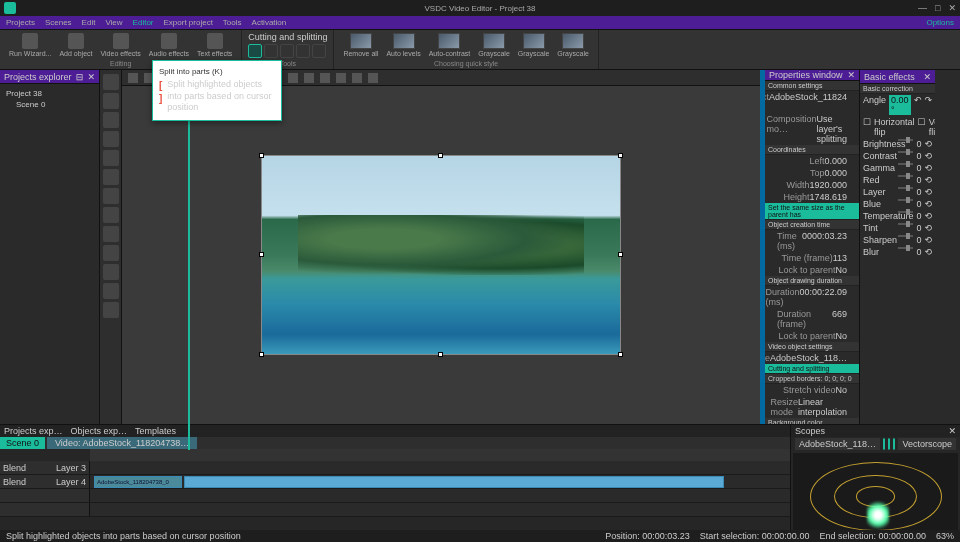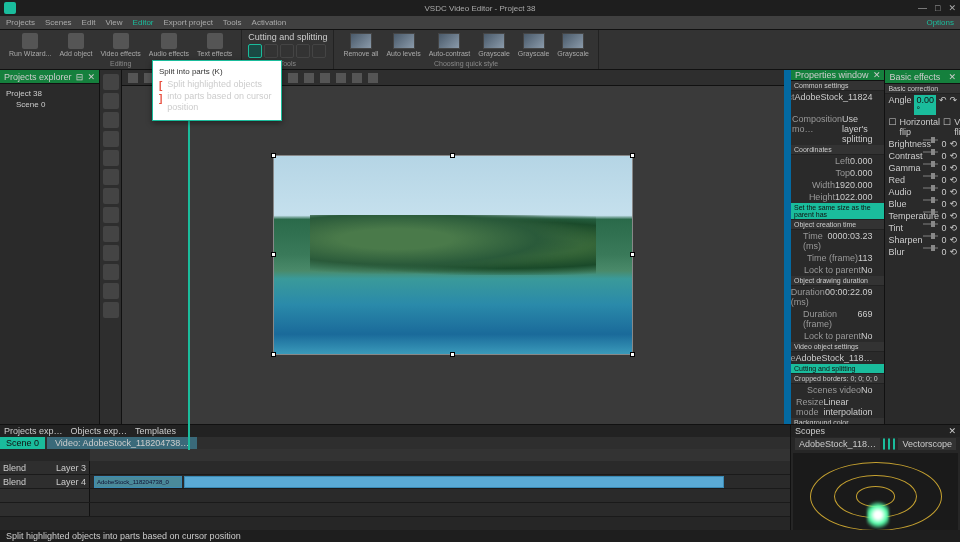--- a/index.html
+++ b/index.html
@@ -2,58 +2,58 @@
 <html><head>
 <meta charset="utf-8">
 <style>
 *{margin:0;padding:0;box-sizing:border-box;font-family:"Segoe UI",Arial,sans-serif;font-size:9px;color:#ccc;user-select:none}
 body{background:#2a2a2a;width:960px;height:542px;overflow:hidden;position:relative}
 .titlebar{height:16px;background:#1e1e1e;display:flex;align-items:center;padding:0 4px;position:relative}
 .titlebar .logo{width:12px;height:12px;background:#1abc9c;border-radius:2px;margin-right:6px}
 .titlebar .title{position:absolute;left:50%;transform:translateX(-50%);font-size:8px;color:#aaa}
 .titlebar .wincontrols{margin-left:auto;display:flex;gap:8px}
 .titlebar .wincontrols span{color:#aaa;cursor:pointer}
-.menubar{height:14px;background:#404040;display:flex;align-items:center;padding:0 6px;gap:10px;border-bottom:1px solid #111}
+.menubar{height:14px;background:#4c1d95;display:flex;align-items:center;padding:0 6px;gap:10px;border-bottom:1px solid #111}
 .menubar span{font-size:8px;color:#aaa;cursor:pointer}
 .menubar .options{margin-left:auto;color:#1abc9c}
 .ribbon{height:40px;background:#333;display:flex;border-bottom:1px solid #111}
 .ribbon-group{display:flex;flex-direction:column;align-items:center;padding:2px 6px;border-right:1px solid #222}
 .ribbon-buttons{display:flex;gap:2px;align-items:flex-start}
 .rbtn{display:flex;flex-direction:column;align-items:center;gap:1px;padding:1px 3px;cursor:pointer}
 .rbtn .ico{width:16px;height:16px;background:#555;border-radius:2px}
 .rbtn .lbl{font-size:7px;color:#aaa;text-align:center;line-height:1}
 .ribbon-label{font-size:7px;color:#888;margin-top:auto}
 .cutsplit{display:flex;flex-direction:column;gap:2px}
 .cutsplit-row{display:flex;gap:2px;align-items:center}
 .cutsplit-row .tool{width:14px;height:14px;border:1px solid #444;border-radius:2px;cursor:pointer}
 .cutsplit-row .tool.active{border-color:#1abc9c;background:#1a4a44}
 .style-thumbs{display:flex;gap:2px}
 .style-thumb{width:22px;height:16px;background:linear-gradient(135deg,#4a5a6a,#8a9aaa);border:1px solid #444;cursor:pointer}
 .main{display:flex;height:calc(100% - 70px - 118px)}
 .left-panel{width:100px;background:#2a2a2a;border-right:1px solid #111;display:flex;flex-direction:column}
-.panel-header{height:14px;background:#15803d;display:flex;align-items:center;padding:0 4px;font-size:8px;color:#aaa;border-bottom:1px solid #111}
+.panel-header{height:14px;background:#4c1d95;display:flex;align-items:center;padding:0 4px;font-size:8px;color:#aaa;border-bottom:1px solid #111}
 .panel-header .close{margin-left:auto;cursor:pointer}
 .tree{padding:4px}
 .tree-item{font-size:8px;color:#ccc;padding:1px 2px;cursor:pointer}
 .tree-item.child{padding-left:12px}
 .left-tools{width:22px;background:#2e2e2e;border-right:1px solid #111;display:flex;flex-direction:column;gap:3px;padding:4px 2px;align-items:center}
 .left-tools .tbtn{width:16px;height:16px;background:#444;border-radius:2px;cursor:pointer}
 .canvas-area{flex:1;background:#3a3a3a;position:relative;display:flex;flex-direction:column}
 .canvas-toolbar{height:16px;background:#2e2e2e;display:flex;align-items:center;gap:6px;padding:0 6px;border-bottom:1px solid #111}
 .canvas-toolbar .tb{width:10px;height:10px;background:#555;cursor:pointer}
 .preview{flex:1;display:flex;align-items:center;justify-content:center;position:relative}
 .video-frame{width:360px;height:200px;border:1px solid #888;position:relative;background:linear-gradient(180deg,#b5d5e5 0%,#c5e0ed 30%,#2a6a4a 32%,#3a7a5a 50%,#4a8a6a 58%,#3a9a9a 62%,#2a8aaa 75%,#1a6a9a 90%,#3a9aba 100%)}
 .video-frame::before{content:"";position:absolute;top:30%;left:10%;width:80%;height:30%;background:radial-gradient(ellipse at 30% 40%,#4a7a4a 20%,#2a5a3a 50%,transparent 70%),radial-gradient(ellipse at 70% 50%,#3a6a3a 25%,#1a4a2a 55%,transparent 75%)}
 .handle{width:5px;height:5px;background:#fff;border:1px solid #000;position:absolute}
 .tooltip{position:absolute;left:152px;top:60px;width:130px;background:#fff;border:1px solid #1abc9c;padding:6px;z-index:50;box-shadow:0 2px 6px rgba(0,0,0,.4)}
 .tooltip .tt-title{font-size:8px;font-weight:normal;color:#333;margin-bottom:3px}
 .tooltip .tt-body{font-size:7px;color:#555;line-height:1.3;display:flex;gap:4px}
 .tooltip .tt-ico{color:#e74c3c;font-weight:bold;font-size:10px}
 .tooltip-line{position:absolute;left:188px;top:90px;width:2px;height:360px;background:#1abc9c;z-index:40}
-.right-panels{width:176px;display:flex;background:#2a2a2a;border-left:7px solid #0369a1}
+.right-panels{width:200px;display:flex;background:#2a2a2a;border-left:5px solid #0369a1}
 .props-panel{width:95px;display:flex;flex-direction:column;border-right:1px solid #111;overflow:hidden}
 .fx-panel{width:75px;display:flex;flex-direction:column;overflow:hidden}
 .prop-section{background:#333;padding:1px 3px;font-size:7px;color:#ccc;border-bottom:1px solid #222}
 .prop-section.header{background:#1abc9c;color:#111}
 .prop-row{display:flex;justify-content:flex-end;padding:1px 12px;font-size:6px;color:#aaa}
 .prop-row .k{color:#999}
 .prop-row .v{color:#ccc}
 .fx-row{display:flex;padding:1px 3px;font-size:6px;color:#aaa;gap:3px}
 .fx-row .slider{flex:1;height:2px;background:#555;position:relative}
 .fx-row .slider::after{content:"";position:absolute;left:50%;top:-2px;width:4px;height:6px;background:#888}
@@ -271,21 +271,21 @@
       <div class="prop-row">
           <span class="k">Top</span>
           <span class="v">0.000</span>
         </div>
       <div class="prop-row">
           <span class="k">Width</span>
           <span class="v">1920.000</span>
         </div>
       <div class="prop-row">
           <span class="k">Height</span>
-          <span class="v">1022.000</span>
+          <span class="v">1748.619</span>
         </div>
       <div class="prop-section header">Set the same size as the parent has</div>
       <div class="prop-section">Object creation time</div>
       <div class="prop-row">
           <span class="k">Time (ms)</span>
           <span class="v">0000:03.23</span>
         </div>
       <div class="prop-row">
           <span class="k">Time (frame)</span>
           <span class="v">113</span>
@@ -308,21 +308,21 @@
           <span class="v">No</span>
         </div>
       <div class="prop-section">Video object settings</div>
       <div class="prop-row">
           <span class="k">Time</span>
           <span class="v">AdobeStock_118…</span>
         </div>
       <div class="prop-section header">Cutting and splitting</div>
       <div class="prop-section">Cropped borders: 0; 0; 0; 0</div>
       <div class="prop-row">
-          <span class="k">Scenes video</span>
+          <span class="k">Stretch video</span>
           <span class="v">No</span>
         </div>
       <div class="prop-row">
           <span class="k">Resize mode</span>
           <span class="v">Linear interpolation</span>
         </div>
       <div class="prop-section">Background color</div>
       <div class="prop-row">
           <span class="k">Fill splitting</span>
           <span class="v">No</span>
@@ -369,21 +369,21 @@
           <span>0</span>
           <span>⟲</span>
         </div>
       <div class="fx-row">
           <span style="width:32px">Red</span>
           <div class="slider"></div>
           <span>0</span>
           <span>⟲</span>
         </div>
       <div class="fx-row">
-          <span style="width:32px">Audio</span>
+          <span style="width:32px">Layer</span>
           <div class="slider"></div>
           <span>0</span>
           <span>⟲</span>
         </div>
       <div class="fx-row">
           <span style="width:32px">Blue</span>
           <div class="slider"></div>
           <span>0</span>
           <span>⟲</span>
         </div>
@@ -484,13 +484,19 @@
       <div class="circle" style="left:10%;top:10%;width:80%;height:80%"></div>
       <div class="circle" style="left:25%;top:25%;width:50%;height:50%"></div>
       <div class="circle" style="left:38%;top:38%;width:24%;height:24%"></div>
       <div class="blob"></div>
     </div>
   </div>
 </div>
 
 <div class="statusbar">
   <span>Split highlighted objects into parts based on cursor position</span>
+  <div class="r">
+    <span>Position: 00:00:03.23</span>
+    <span>Start selection: 00:00:00.00</span>
+    <span>End selection: 00:00:00.00</span>
+    <span>63%</span>
+  </div>
 </div>
 
 </body></html>

